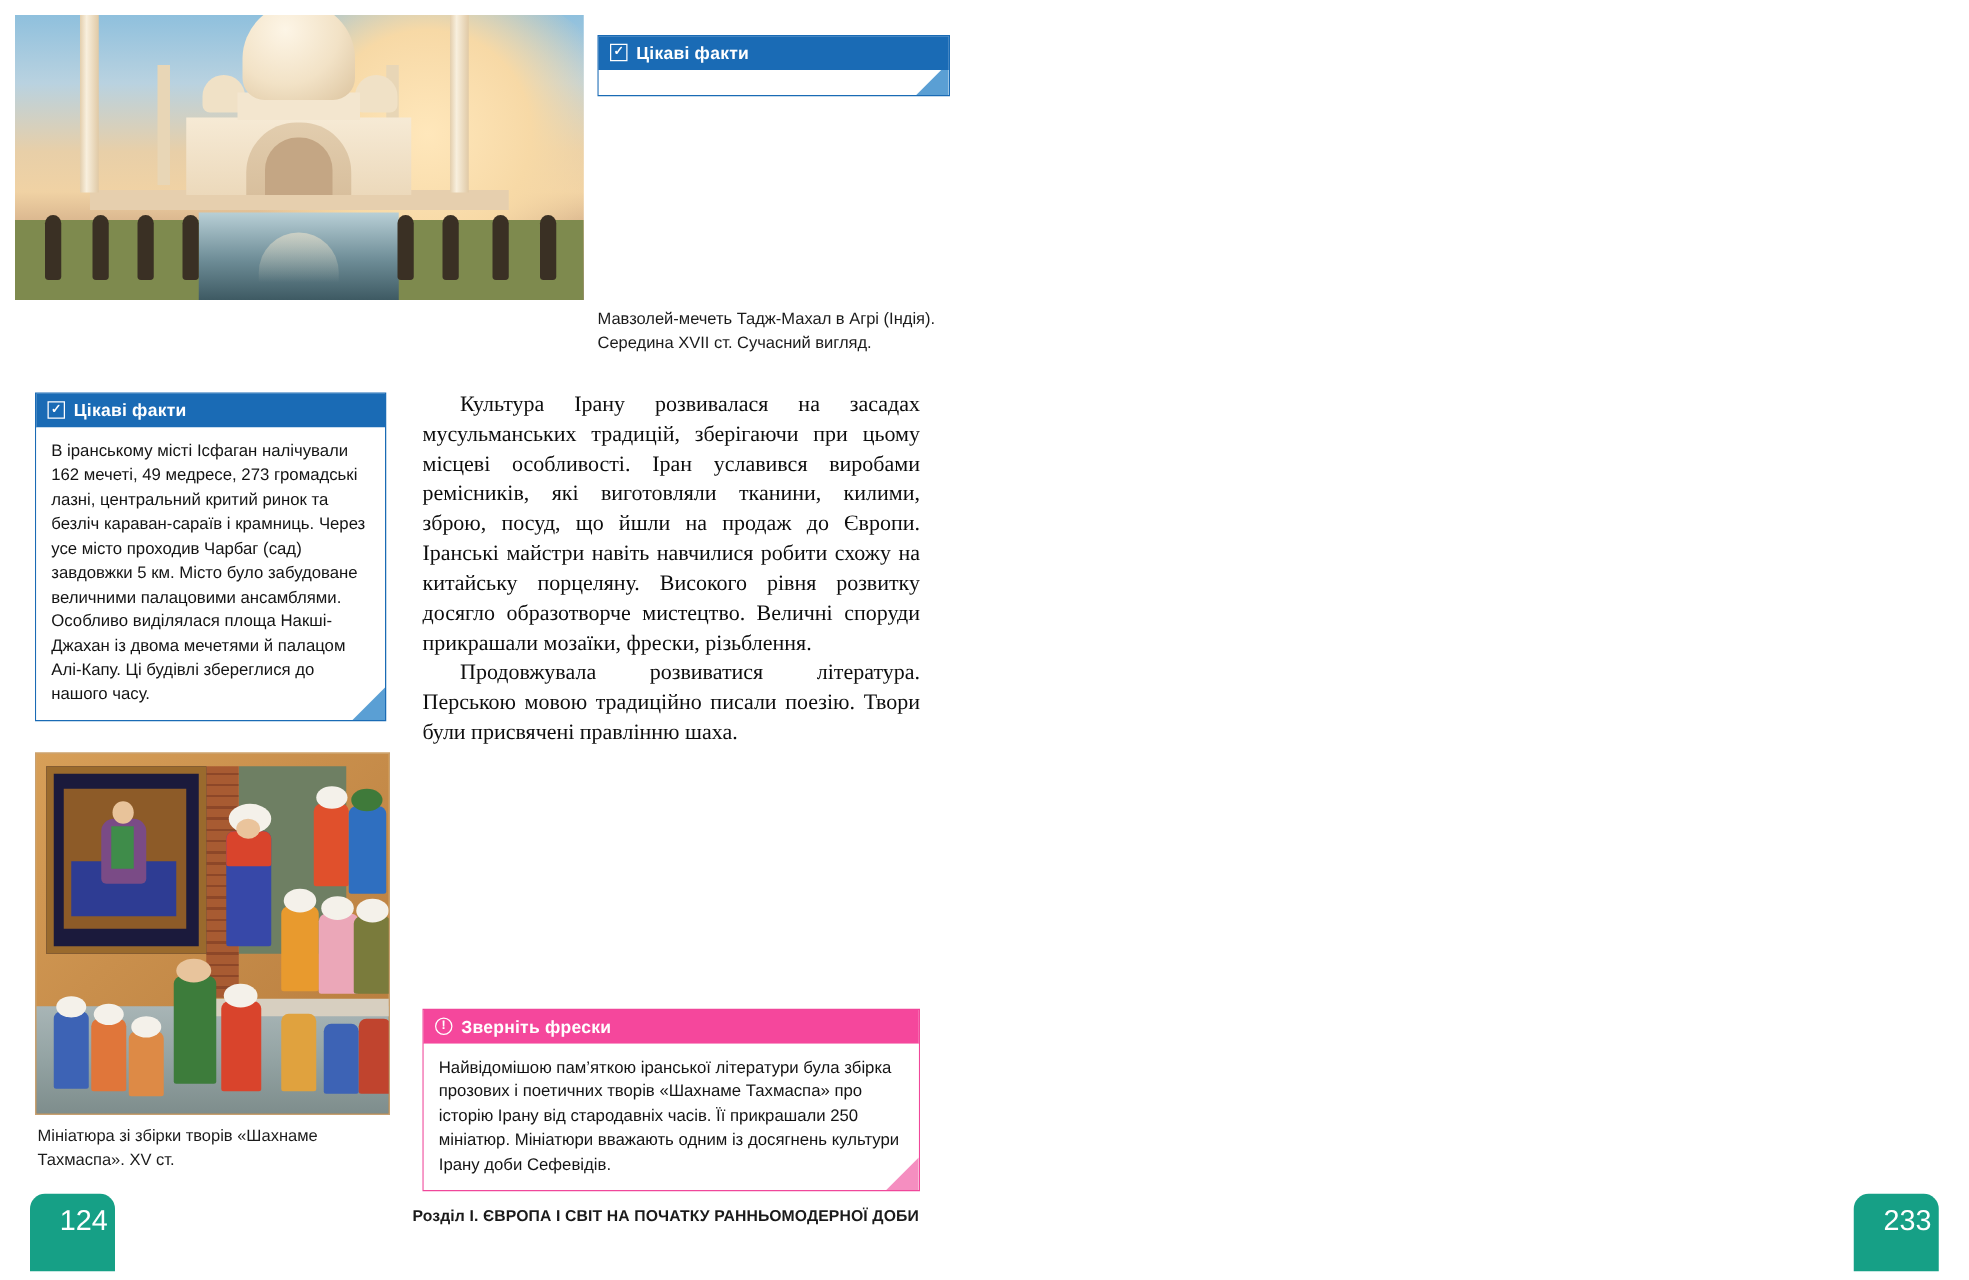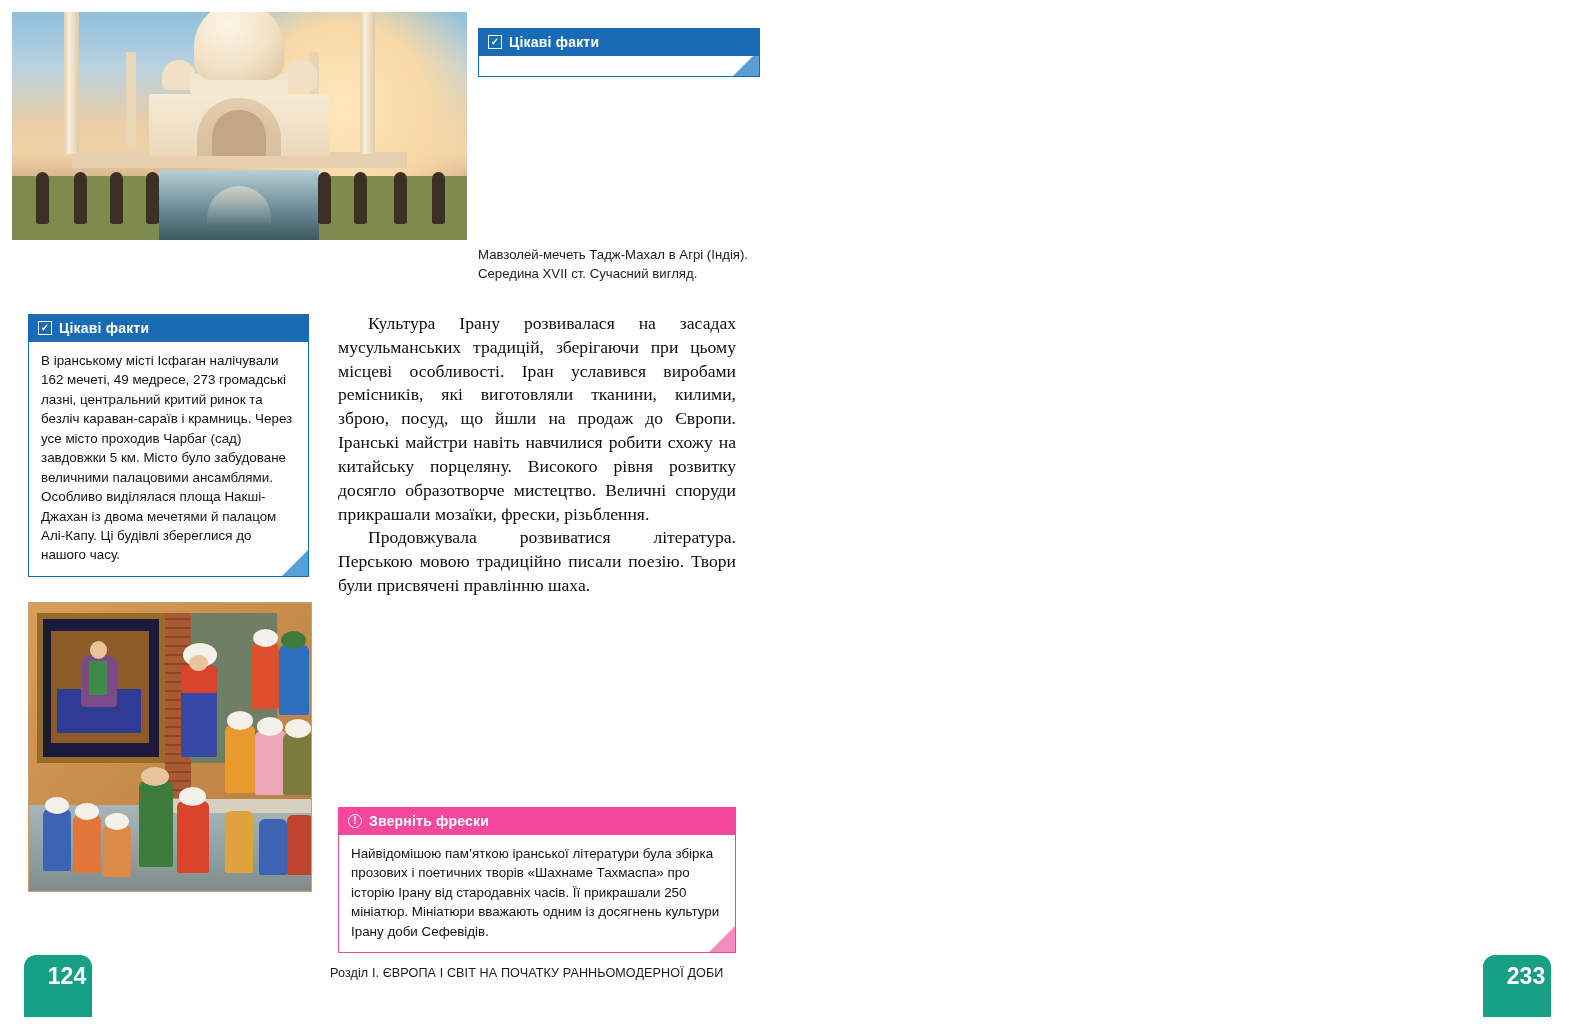--- a/index.html
+++ b/index.html
@@ -126,29 +126,29 @@
     position:absolute; left:338px; top:312px; width:398px;
     font-family:"Liberation Serif", serif;
     font-size:17.6px; line-height:1.355;
     text-align:justify; color:#0d0d0d;
   }
   .body-col p { text-indent:30px; margin-bottom:0; }
 
   
   .pagetab {
     position:absolute; width:68px; height:62px; background:#16a086;
-    border-radius:11px 11px 11px 11px; color:#fff; font-weight:bold;
+    border-radius:11px 11px 11px 11px; color:#fff; font-weight:normal;
     font-size:23px; display:flex; align-items:flex-start; justify-content:center;
     padding-top:8px;
     padding-left:18px;
   }
   .pagetab.left  { left:24px;  top:955px; border-radius:12px 12px 0 0;}
   .pagetab.right { right:24px; top:955px; border-radius:12px 12px 0 0;}
   .runhead {
-    position:absolute; font-size:12.6px; font-weight:normal; color:#1a1a1a;
+    position:absolute; font-size:12.6px; font-weight:bold; color:#1a1a1a;
     letter-spacing:.1px;
   }
   .runhead-left  { left:330px; top:966px; }
 </style>
 </head>
 <body>
 
 <div class="spread">
 
   <div class="page-left">
@@ -244,20 +244,21 @@
       <div class="turban" style="left:76px;top:210px;width:24px;height:17px;"></div>
       <div class="fig" style="left:110px;top:178px;width:34px;height:86px;background:#3d7c3b;"></div>
       <div class="turban" style="left:112px;top:164px;width:28px;height:19px;background:#e8c49c;"></div>
       <div class="fig" style="left:148px;top:198px;width:32px;height:72px;background:#d9442c;"></div>
       <div class="turban" style="left:150px;top:184px;width:27px;height:19px;"></div>
       <div class="fig" style="left:196px;top:208px;width:28px;height:62px;background:#e0a23e;"></div>
       <div class="fig" style="left:230px;top:216px;width:28px;height:56px;background:#3d63b5;"></div>
       <div class="fig" style="left:258px;top:212px;width:26px;height:60px;background:#c0442e;"></div>
     </div>
 
+    <div class="caption cap-mini">Мініатюра зі збірки творів «Шахнаме Тахмаспа». XV ст.</div>
 
     <div class="body-col">
       <p>Культура Ірану розвивалася на засадах мусульманських традицій, зберігаючи при цьому місцеві особливості. Іран уславився виробами ремісників, які виготовляли тканини, килими, зброю, посуд, що йшли на продаж до Європи. Іранські майстри навіть навчилися робити схожу на китайську порцеляну. Високого рівня розвитку досягло образотворче мистецтво. Величні споруди прикрашали мозаїки, фрески, різьблення.</p>
       <p>Продовжувала розвиватися література. Перською мовою традиційно писали поезію. Твори були присвячені правлінню шаха.</p>
     </div>
 
     <div class="infobox pink-box box-attn">
       <div class="ib-head">
         <span class="ib-icon excl-icon">!</span>
         <span>Зверніть фрески</span>

